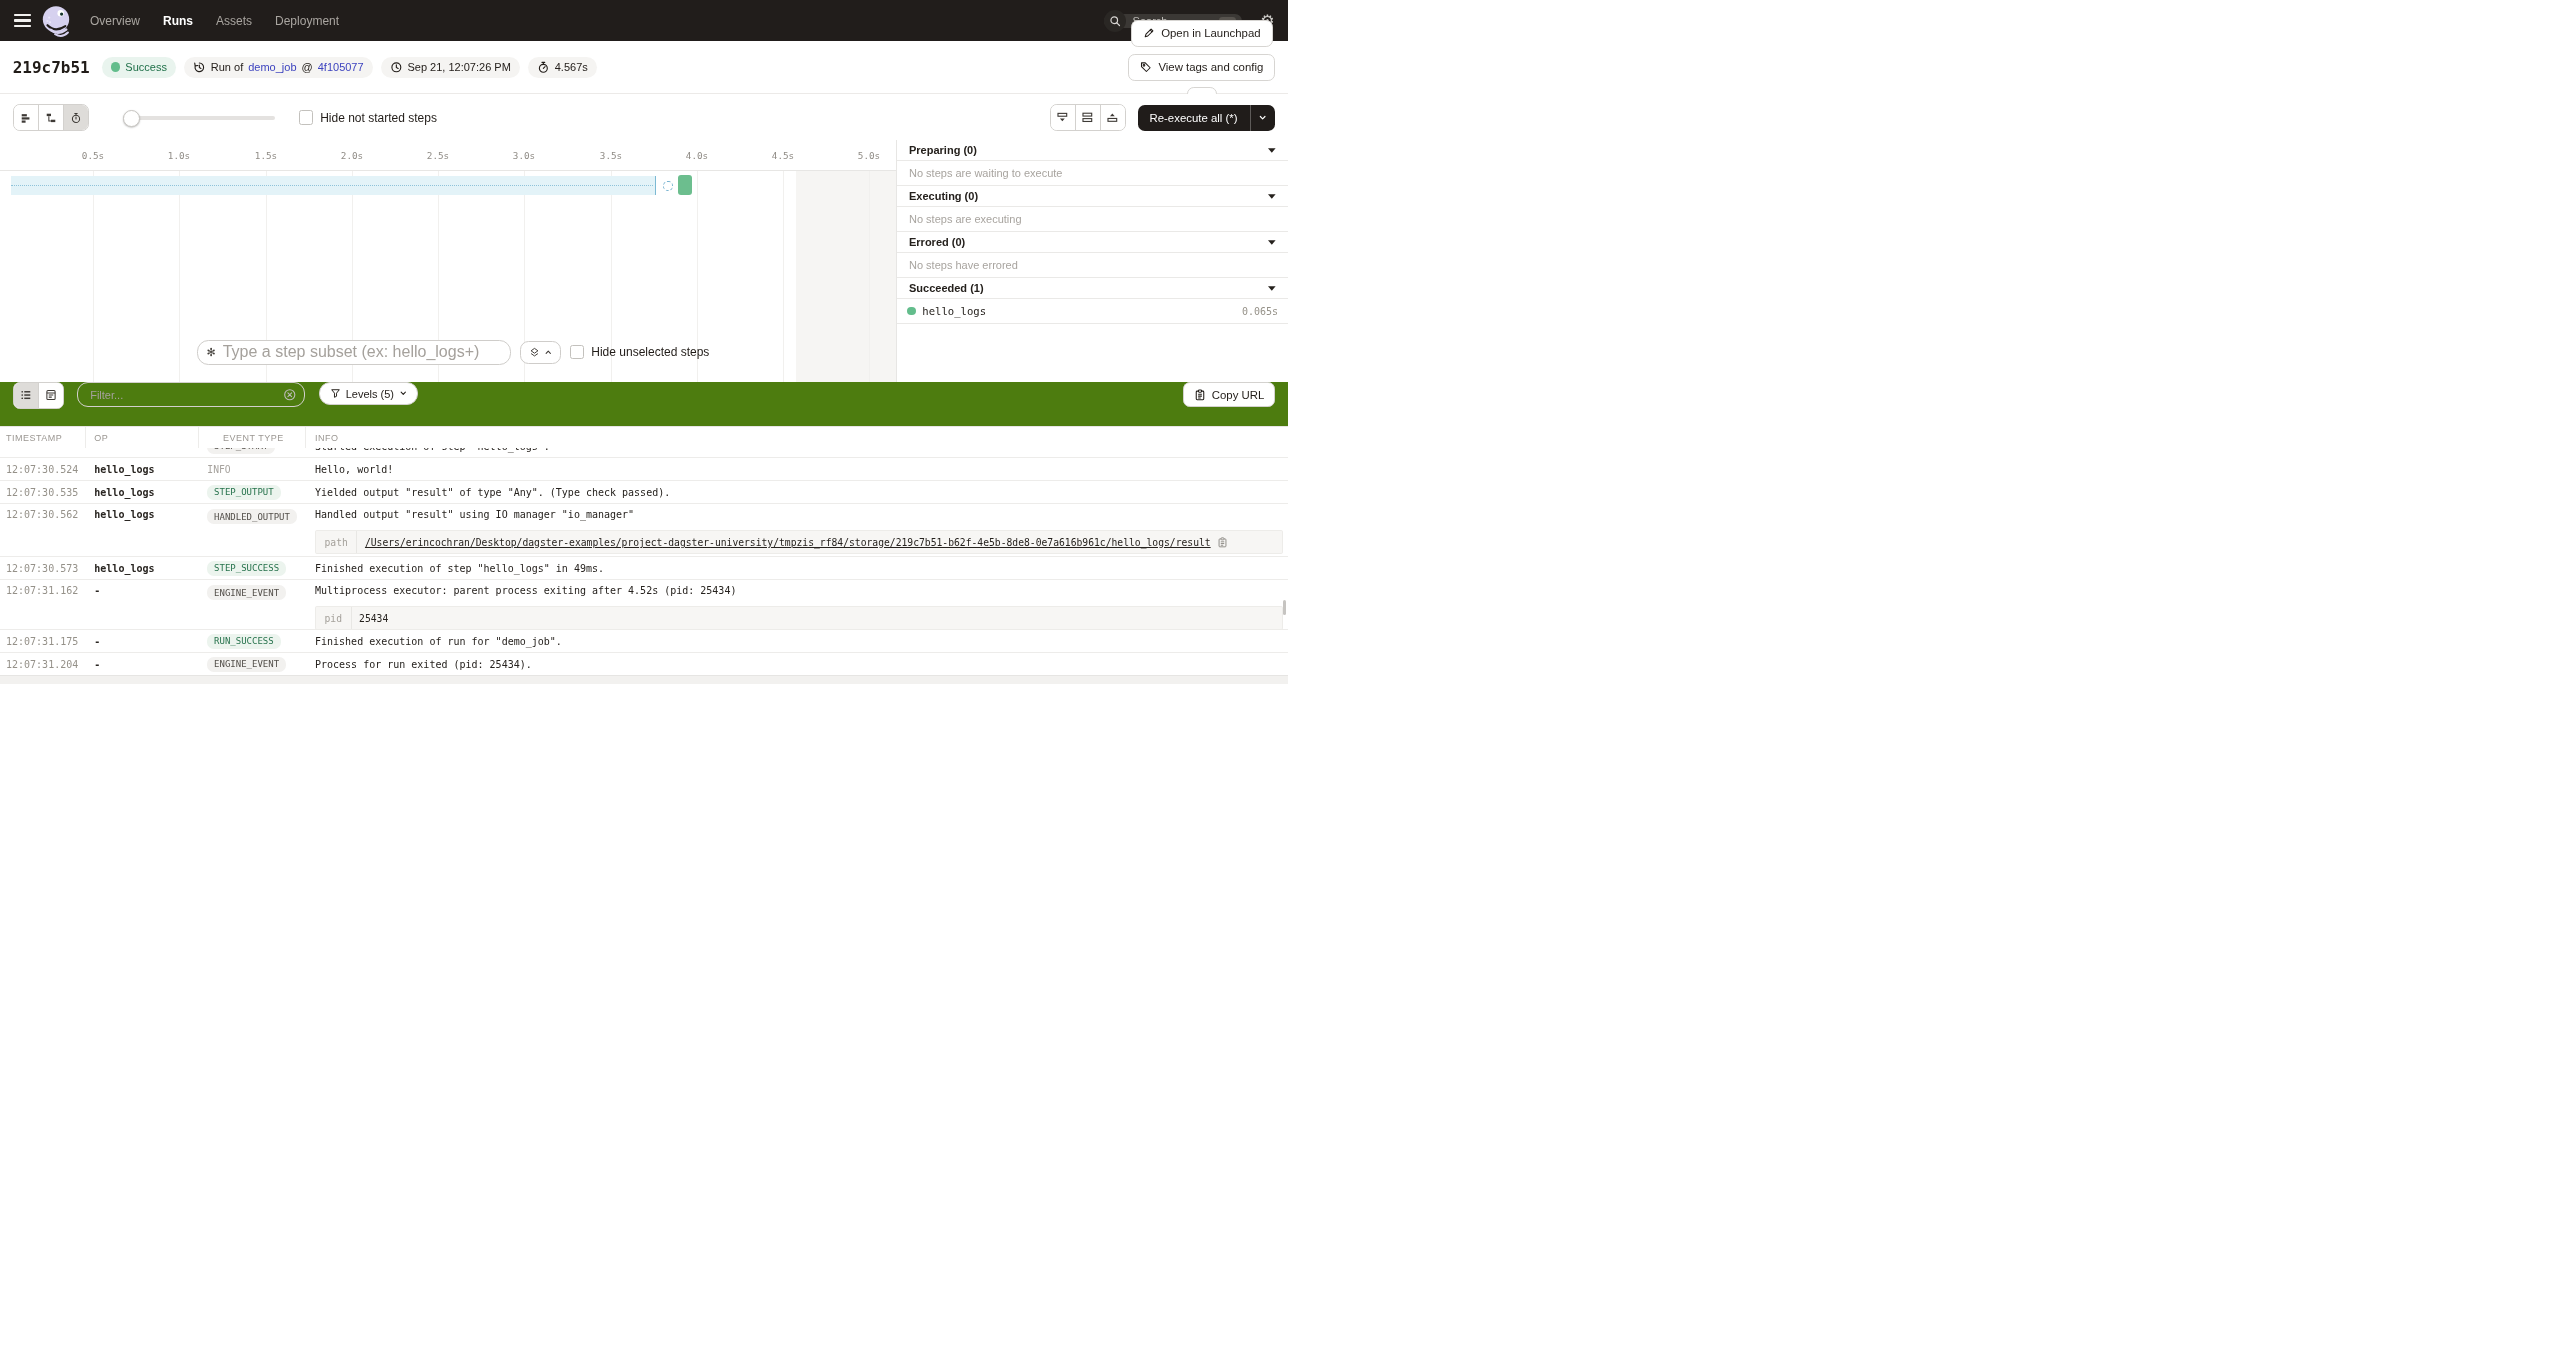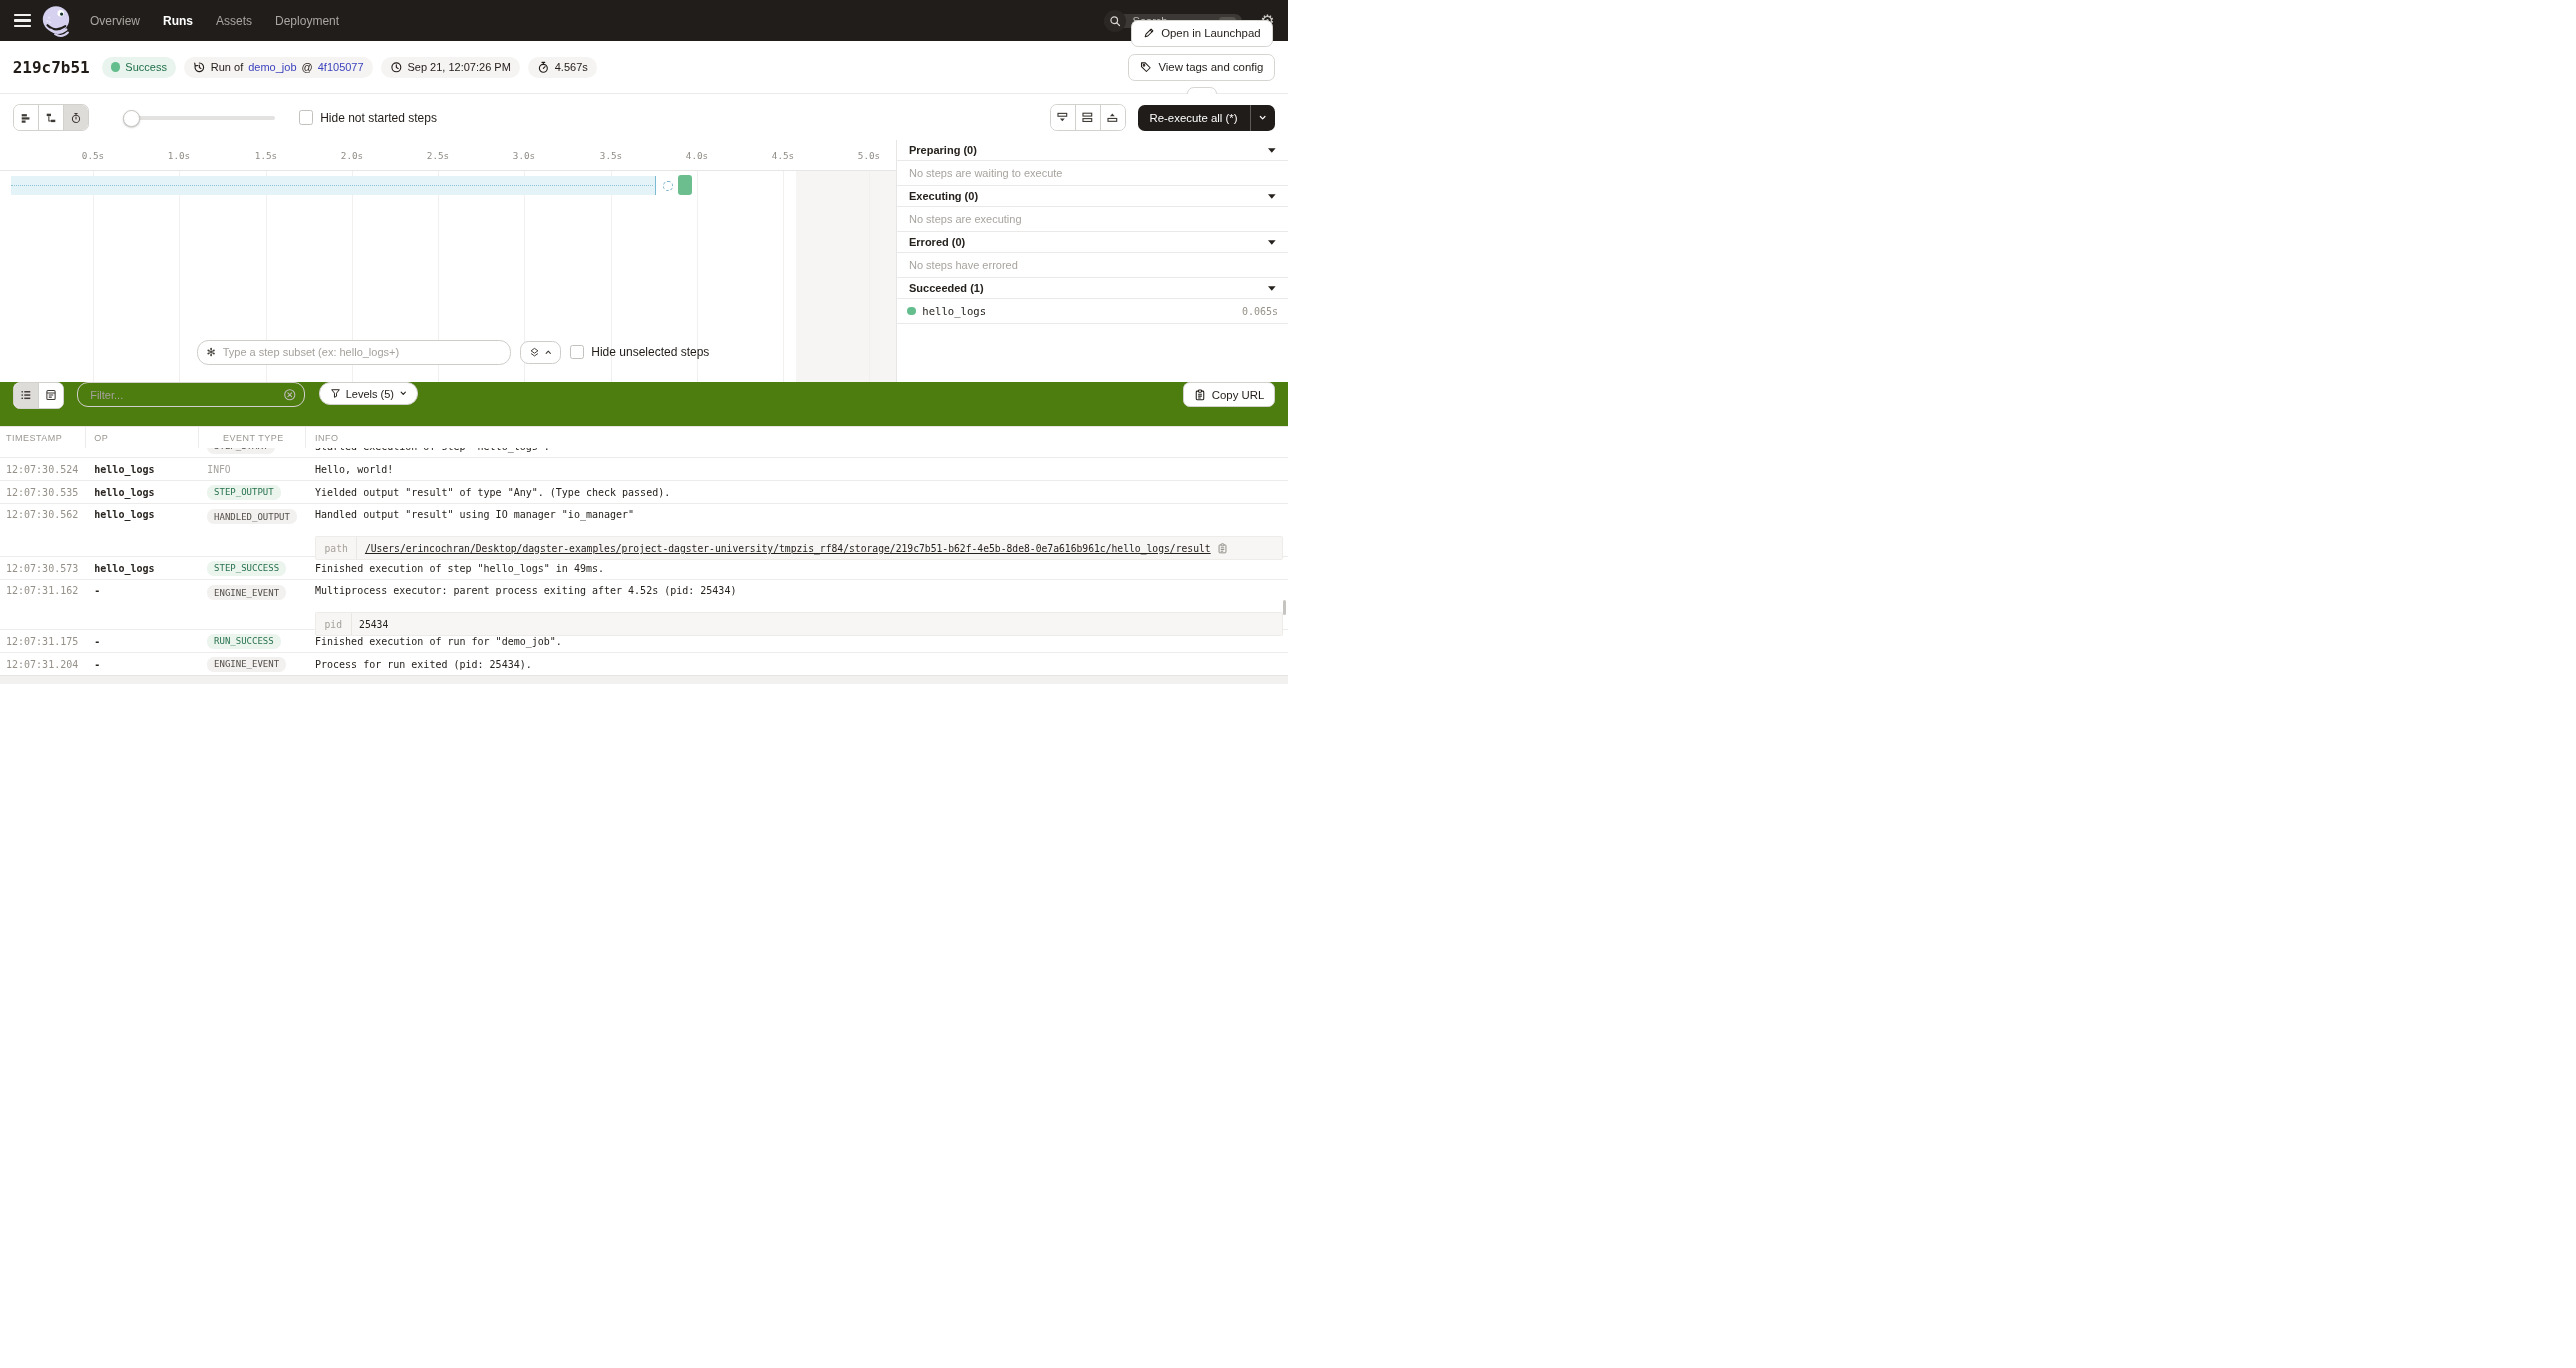--- a/index.html
+++ b/index.html
@@ -62,21 +62,21 @@
   .g-body{position:absolute;left:0;right:0;top:31px;bottom:0;}
   .gridline{position:absolute;top:0;bottom:0;width:0.8px;background:#f1f0ee;}
   .g-shade{position:absolute;top:0;bottom:0;left:796px;width:100px;background:#f6f5f3;}
   .wait-band{position:absolute;left:11px;width:644px;top:5px;height:18.6px;background:#e3f3f8;border-right:1.7px solid #7cb9d3;}
   .wait-dots{position:absolute;left:11px;width:642px;top:14.4px;border-top:1.4px dotted #8fc3da;}
   .step-circle{position:absolute;left:663px;top:10px;width:7.6px;height:7.6px;border:1.2px dashed #74b1cf;border-radius:50%;background:#fff;}
   .step-bar{position:absolute;left:678px;top:4.2px;width:13.5px;height:19.5px;background:#6cbe8e;border-radius:3px;cursor:pointer;}
   .g-subsetrow{position:absolute;left:0;top:200px;height:24px;display:flex;align-items:center;}
   .subset-input{position:relative;margin-left:197px;width:312px;height:23px;border:0.8px solid #cfcdca;border-radius:11.4px;background:#fff;display:flex;align-items:center;}
   .subset-input .splat{margin-left:8.5px;color:#44403b;font-size:11px;line-height:1;}
-  .subset-input input{flex:1;border:none;outline:none;background:transparent;font-size:11px;color:#26221e;margin-left:5px;margin-right:8.5px;font-family:"Liberation Sans",sans-serif;}
+  .subset-input input{flex:1;border:none;outline:none;background:transparent;font-size:16px;color:#26221e;margin-left:5px;margin-right:8.5px;font-family:"Liberation Sans",sans-serif;}
   .subset-input input::placeholder{color:#a5a19c;}
   .layersbtn{margin-left:9.3px;width:41px;height:23px;border:0.8px solid #cfcdca;border-radius:8.5px;background:#fff;display:flex;align-items:center;justify-content:center;gap:3.4px;color:#3e3a36;cursor:pointer;}
   .g-hideunsel{display:flex;align-items:center;margin-left:8.5px;}
   .g-panel{position:absolute;right:0;top:0;bottom:0;width:391px;border-left:0.8px solid #e7e6e4;background:#fff;}
   .p-row{display:flex;align-items:center;border-bottom:0.8px solid #eae9e7;}
   .p-head{height:20px;}
   .p-head .t{font-size:11px;font-weight:700;color:#25211d;margin-left:12px;}
   .p-head .caret{margin-left:auto;margin-right:12px;color:#25211d;}
   .p-empty{height:24px;font-size:11px;color:#a8a49f;padding-left:12px;}
   .p-step{height:24px;cursor:pointer;}
@@ -110,21 +110,21 @@
   .lc.c-ts{width:85px;padding-left:6px;font-family:"DejaVu Sans Mono",monospace;font-size:10px;color:#959189;}
   .lc.c-op{width:113px;padding-left:9.3px;font-family:"DejaVu Sans Mono",monospace;font-size:10px;font-weight:700;color:#2a2622;}
   .lc.c-type{width:107px;padding-left:9.3px;}
   .lc.c-info{flex:1;padding-left:10px;font-family:"DejaVu Sans Mono",monospace;font-size:10px;color:#26221e;}
   .lrow.tall1 .lc,.lrow.tall2 .lc{align-items:flex-start;padding-top:5px;}
   .badge{font-family:"DejaVu Sans Mono",monospace;font-size:9px;padding:2.5px 6.8px;border-radius:6.8px;white-space:nowrap;}
   .badge.green{color:#26724c;background:#ecf4ee;}
   .badge.gray{color:#534f4a;background:#f2f1ef;}
   .type-plain{font-family:"DejaVu Sans Mono",monospace;font-size:9.7px;color:#a7a39e;}
   .infocol{display:flex;flex-direction:column;width:100%;}
-  .metabox{display:flex;align-items:stretch;background:#f7f6f4;border:0.8px solid #edece9;border-radius:1.7px;margin-top:16px;margin-right:5px;height:22px;overflow:hidden;}
+  .metabox{display:flex;align-items:stretch;background:#f7f6f4;border:0.8px solid #edece9;border-radius:1.7px;margin-top:10px;margin-right:5px;height:22px;overflow:hidden;}
   .metabox .mlabel{display:flex;align-items:center;padding:0 8.5px;color:#a5a19b;font-family:"DejaVu Sans Mono",monospace;font-size:9.7px;border-right:0.8px solid #e8e7e4;}
   .metabox .mval{display:flex;align-items:center;padding:0 7.6px;font-family:"DejaVu Sans Mono",monospace;font-size:9.7px;color:#26221e;gap:6.8px;}
   .metabox .mval.link span{text-decoration:underline;cursor:pointer;}
   .metabox .copyic{color:#8f8b86;display:flex;cursor:pointer;}
   .bottomstrip{position:absolute;left:0;right:0;bottom:0;height:7.6px;background:#f2f1ef;border-top:0.8px solid #e6e5e3;}
   .vscroll{position:absolute;right:1.7px;top:600px;width:3.4px;height:15px;border-radius:1.7px;background:#c6c4c1;}
   svg{display:block;}
 </style>
 </head>
 <body>

